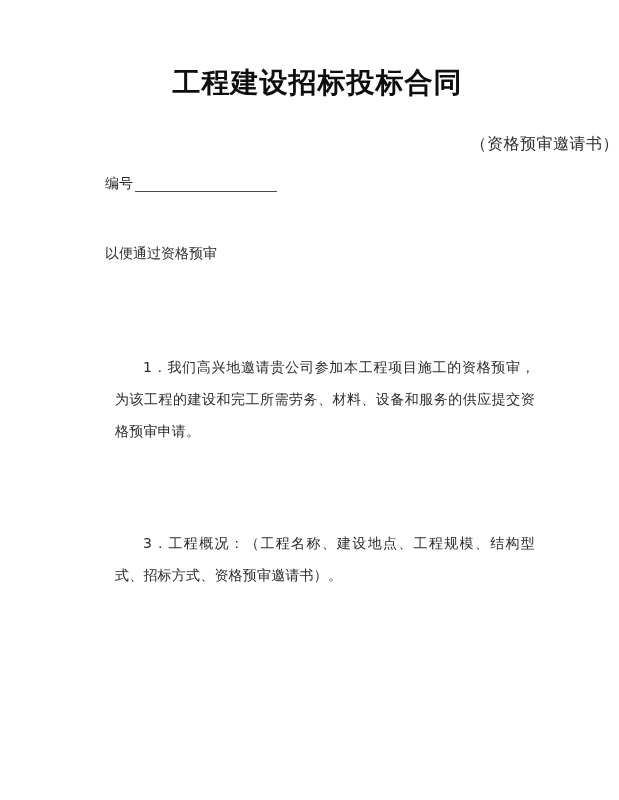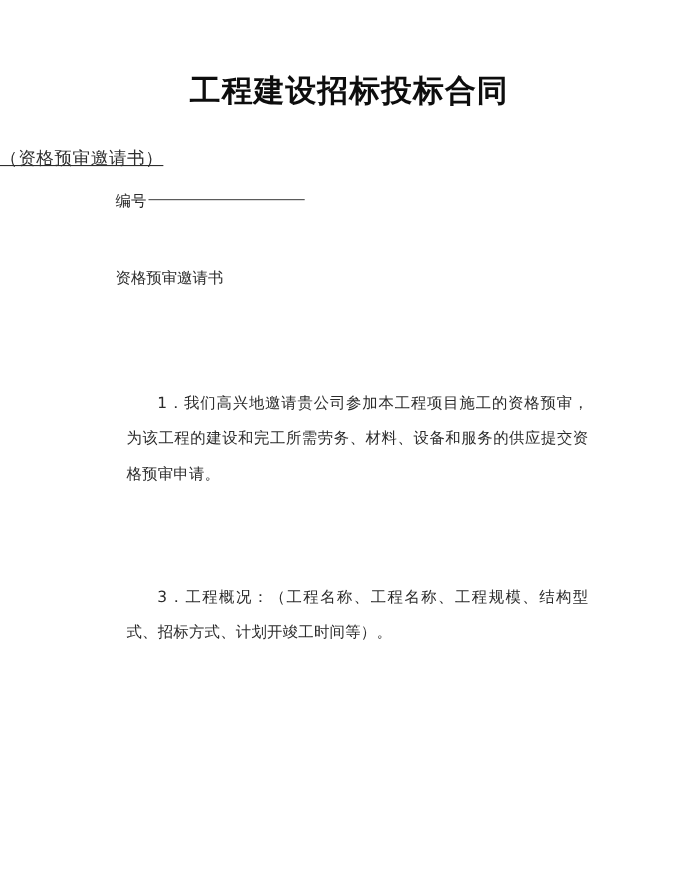--- a/index.html
+++ b/index.html
@@ -37,43 +37,42 @@
     color: #0d0d0d;
     line-height: 1.2;
     margin-left: 16px;
   }
 
   .doc-subtitle {
     position: absolute;
     left: 0;
     right: 0;
     top: 134px;
-    text-align: left;
+    text-align: right;
     font-size: 16px;
     font-weight: normal;
     letter-spacing: 0.5px;
     color: #2e2e2e;
     line-height: 1.3;
-    text-decoration: underline;
   }
 
   
   .body-col {
     position: absolute;
     left: 105px;
     top: 172px;
     width: 420px;
   }
 
   .field-row {
     font-size: 14px;
     color: #2b2b2b;
     line-height: 1.6;
     display: flex;
-    align-items: center;
+    align-items: flex-end;
     white-space: nowrap;
   }
 
   .field-label {
     font-size: 14px;
     color: #2b2b2b;
   }
 
   .field-rule {
     display: inline-block;
@@ -125,37 +124,37 @@
 
   <div class="body-col">
 
     <div class="field-row">
       <span class="field-label">编号</span>
       <span class="field-rule rule-serial"></span>
     </div>
 
     <div class="spacer-lg"></div>
 
-    <div class="plain-line">资格预审邀请书</div>
+    <div class="plain-line">以便通过资格预审</div>
 
     <div class="spacer-md"></div>
 
 
     <div class="spacer-para"></div>
 
     <p class="clause">
       <span class="num">1．</span><span>我们高兴地邀请贵公司参加本工程项目施工的资格预审，为该工程的建设和完工所需劳务、材料、设备和服务的供应提交资格预审申请。</span>
     </p>
 
     <div class="spacer-para"></div>
 
 
     <div class="spacer-para"></div>
 
     <p class="clause">
-      <span class="num">3．</span><span>工程概况：（工程名称、工程名称、工程规模、结构型式、招标方式、计划开竣工时间等）。</span>
+      <span class="num">3．</span><span>工程概况：（工程名称、建设地点、工程规模、结构型式、招标方式、资格预审邀请书）。</span>
     </p>
 
     <div class="spacer-para"></div>
 
 
   </div>
 </div>
 
 </body></html>

